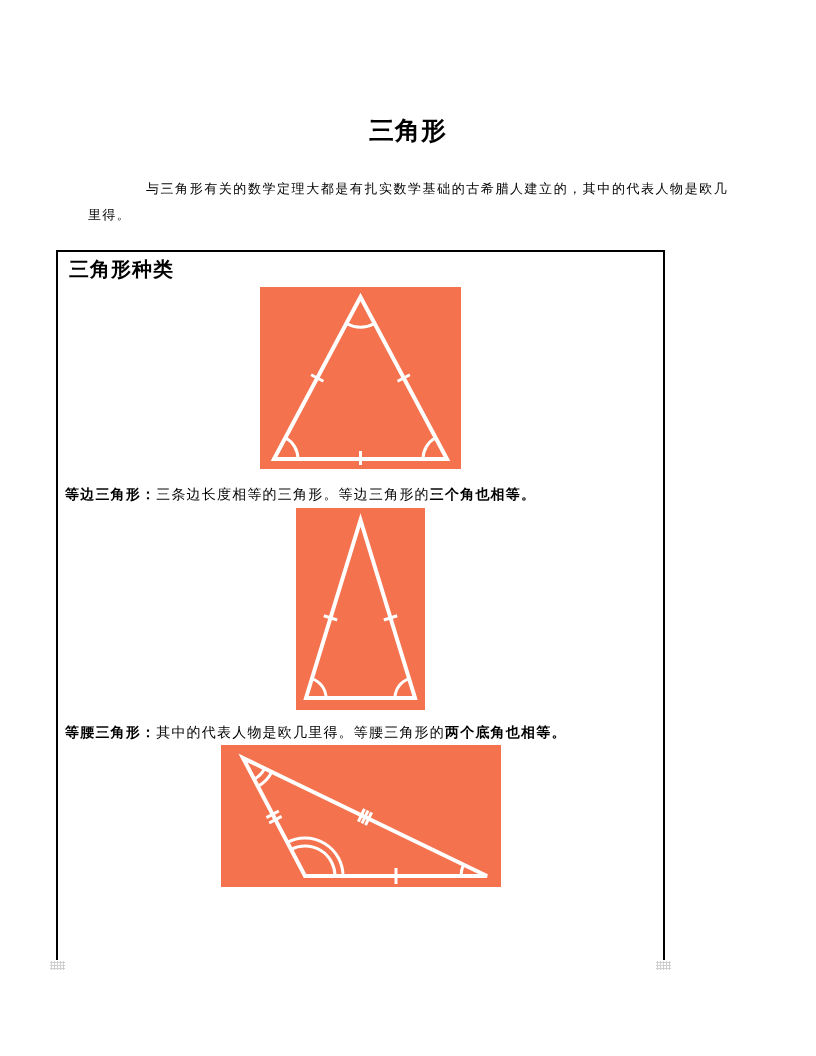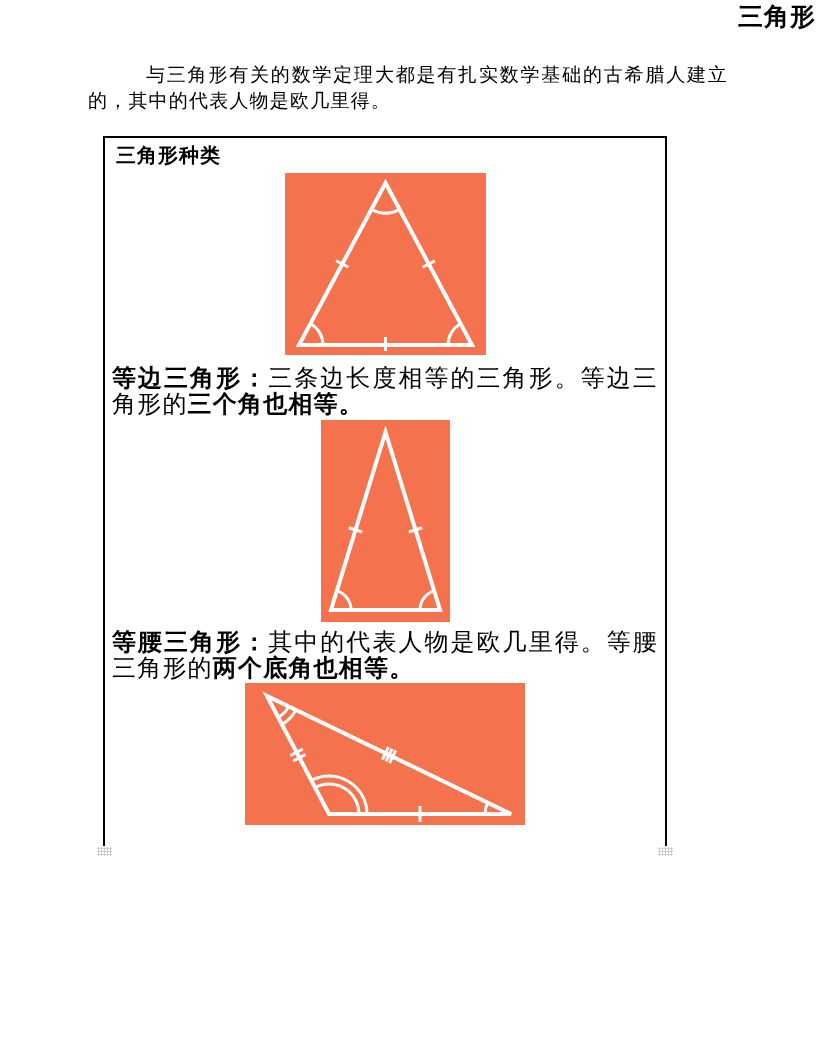--- a/index.html
+++ b/index.html
@@ -15,38 +15,39 @@
   .page{
     position:relative;
     width:816px;height:1056px;
     margin:0 auto;
     background:var(--page-background);
     color:var(--text-color);
     font-family:"Liberation Sans",sans-serif;
     overflow:hidden;
   }
   .page-title{
-    text-align:right;
+    padding-top:114px;
+    text-align:center;
     font-size:25px;
     line-height:33px;
     font-weight:700;
     letter-spacing:1px;
   }
   .intro{
     margin:29px 88px 0 88px;
-    font-size:19px;
+    font-size:13px;
     line-height:26px;
     letter-spacing:1.2px;
     text-indent:58px;
     text-align:justify;
   }
   .types-box{
     position:relative;
-    margin:22px 0 0 103px;
-    width:564px;
+    margin:22px 0 0 56px;
+    width:609px;
     height:710px;
     border:2px solid var(--box-border);
     border-bottom:none;
     padding:0 7px;
   }
   .box-heading{
     margin:7px 0 0 4px;
     font-size:20px;
     line-height:21px;
     font-weight:700;
@@ -57,25 +58,24 @@
   .fig-isosceles{margin-top:1px;width:129px;height:202px;}
   .fig-scalene{margin-top:0;width:280px;height:142px;}
   .tri-figure .fig-bg{fill:var(--figure-background);}
   .tri-figure path,.tri-figure line,.tri-figure polygon{
     fill:none;
     stroke:var(--figure-stroke);
   }
   .tri-figure polygon{stroke-width:4;}
   .tri-figure path,.tri-figure line{stroke-width:3;}
   .caption{
-    font-size:24px;
+    font-size:14px;
     line-height:26px;
     letter-spacing:1.2px;
     text-align:justify;
-    font-family:Liberation Mono, monospace;
   }
   .caption-1{margin-top:12px;}
   .caption-2{margin-top:9px;}
   .caption .term,.caption .emphasis{font-weight:700;}
   .continuation-mark{
     position:absolute;
     bottom:-10px;
     width:15px;height:9px;
     background-image:radial-gradient(var(--continuation-dot) 1px, transparent 1.1px);
     background-size:3px 3px;

